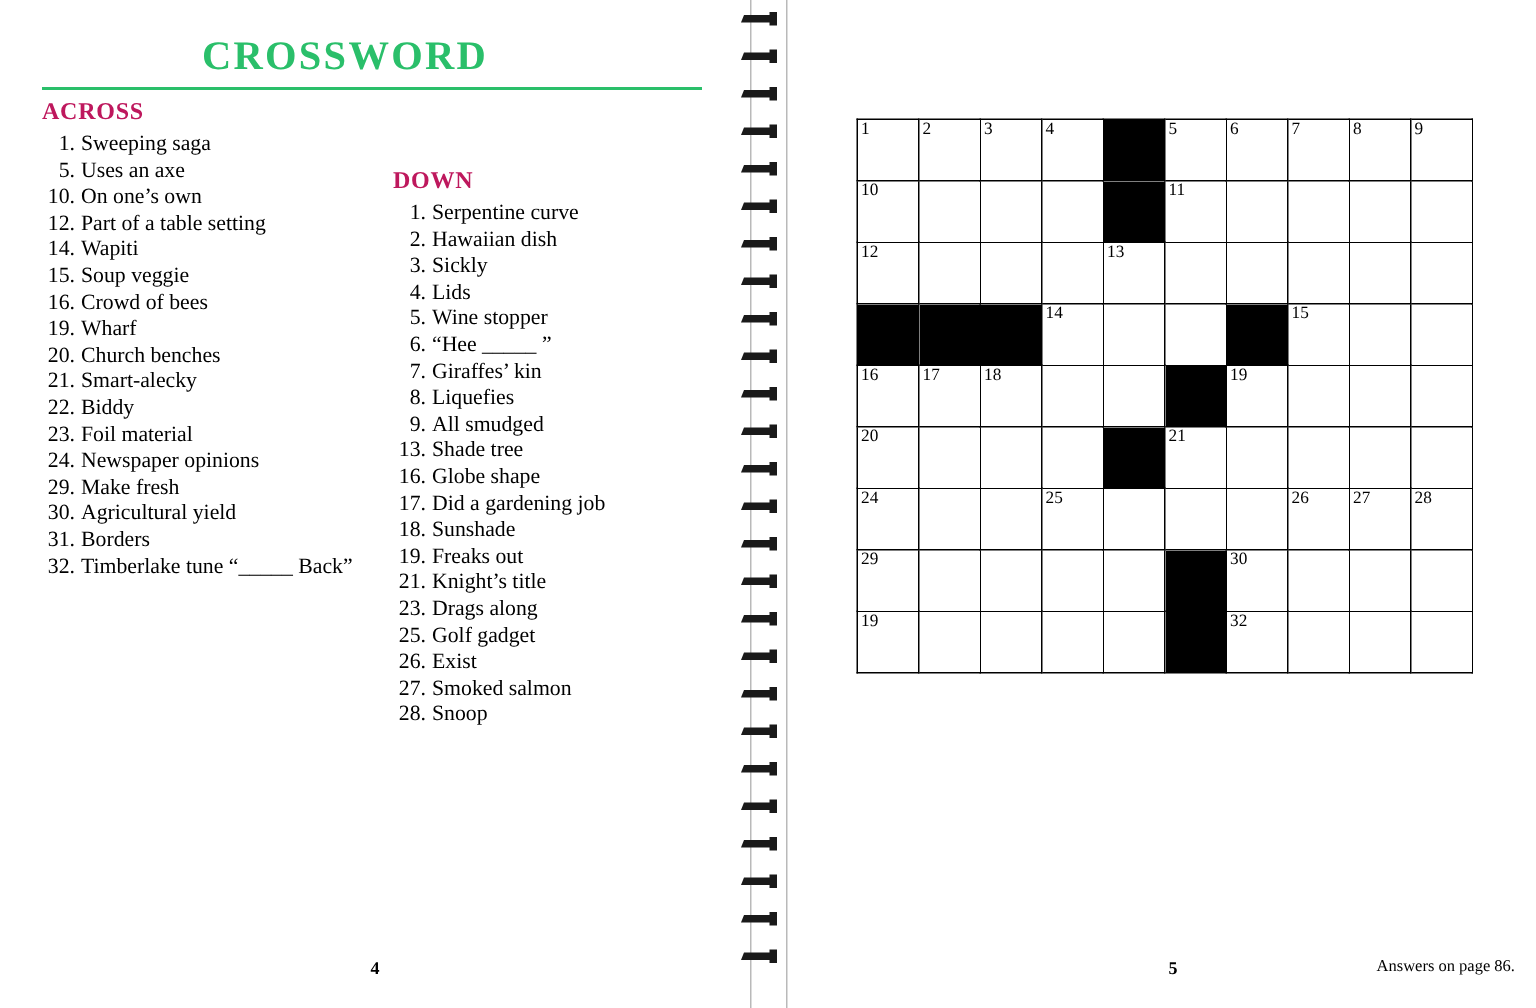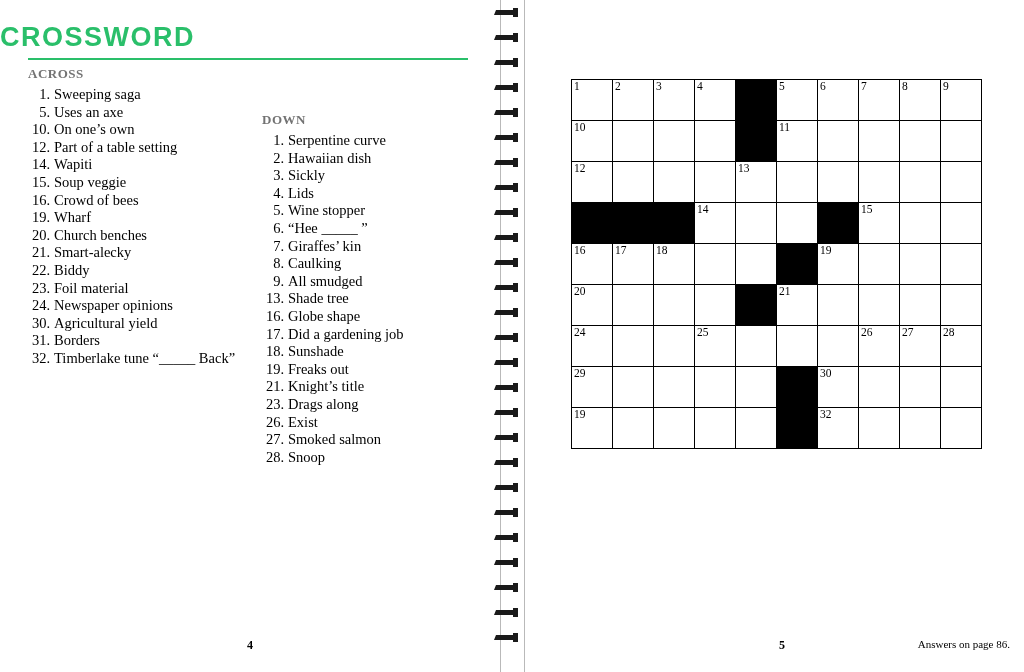--- a/index.html
+++ b/index.html
@@ -26,21 +26,22 @@
   .left-page {
     position: absolute;
     left: 0; top: 0;
     width: 484px;
     height: 672px;
   }
   .title {
     position: absolute;
     left: 0; top: 22px;
     width: 460px;
-    font-family: Liberation Sans, sans-serif;
+    text-align: center;
+    font-family: Liberation Serif, serif;
     font-weight: bold;
     font-size: 27px;
     letter-spacing: 1.5px;
     color: #2abf6a;
   }
   .title-rule {
     position: absolute;
     left: 28px;
     top: 58px;
     width: 440px;
@@ -51,22 +52,22 @@
     position: absolute;
     top: 66px;
     width: 215px;
   }
   .col-across { left: 28px; }
   .col-down { left: 262px; margin-top: 46px; }
   .col-head {
     font-family: "Liberation Serif", serif;
     font-variant: small-caps;
     font-weight: bold;
-    font-size: 13px;
-    color: #737373;
+    font-size: 16px;
+    color: #be185d;
     letter-spacing: 0.5px;
     margin-bottom: 4px;
   }
   ul.clues {
     list-style: none;
     margin: 0;
     padding: 0;
     font-size: 14.5px;
     line-height: 17.6px;
   }
@@ -198,45 +199,47 @@
           <li><span class="num">12.</span><span>Part of a table setting</span></li>
           <li><span class="num">14.</span><span>Wapiti</span></li>
           <li><span class="num">15.</span><span>Soup veggie</span></li>
           <li><span class="num">16.</span><span>Crowd of bees</span></li>
           <li><span class="num">19.</span><span>Wharf</span></li>
           <li><span class="num">20.</span><span>Church benches</span></li>
           <li><span class="num">21.</span><span>Smart-alecky</span></li>
           <li><span class="num">22.</span><span>Biddy</span></li>
           <li><span class="num">23.</span><span>Foil material</span></li>
           <li><span class="num">24.</span><span>Newspaper opinions</span></li>
+          <li><span class="num">29.</span><span>Make fresh</span></li>
           <li><span class="num">30.</span><span>Agricultural yield</span></li>
           <li><span class="num">31.</span><span>Borders</span></li>
           <li><span class="num">32.</span><span>Timberlake tune “_____ Back”</span></li>
         </ul>
     </div>
 
     <div class="col col-down">
       <div class="col-head">DOWN</div>
       <ul class="clues" id="down-list">
           <li><span class="num">1.</span><span>Serpentine curve</span></li>
           <li><span class="num">2.</span><span>Hawaiian dish</span></li>
           <li><span class="num">3.</span><span>Sickly</span></li>
           <li><span class="num">4.</span><span>Lids</span></li>
           <li><span class="num">5.</span><span>Wine stopper</span></li>
           <li><span class="num">6.</span><span>“Hee _____ ”</span></li>
           <li><span class="num">7.</span><span>Giraffes’ kin</span></li>
-          <li><span class="num">8.</span><span>Caulking</span></li>
+          <li><span class="num">8.</span><span>Liquefies</span></li>
           <li><span class="num">9.</span><span>All smudged</span></li>
           <li><span class="num">13.</span><span>Shade tree</span></li>
           <li><span class="num">16.</span><span>Globe shape</span></li>
           <li><span class="num">17.</span><span>Did a gardening job</span></li>
           <li><span class="num">18.</span><span>Sunshade</span></li>
           <li><span class="num">19.</span><span>Freaks out</span></li>
           <li><span class="num">21.</span><span>Knight’s title</span></li>
           <li><span class="num">23.</span><span>Drags along</span></li>
+          <li><span class="num">25.</span><span>Golf gadget</span></li>
           <li><span class="num">26.</span><span>Exist</span></li>
           <li><span class="num">27.</span><span>Smoked salmon</span></li>
           <li><span class="num">28.</span><span>Snoop</span></li>
         </ul>
     </div>
 
     <div class="page-num-left">4</div>
   </div>
 
   <div class="binding">

